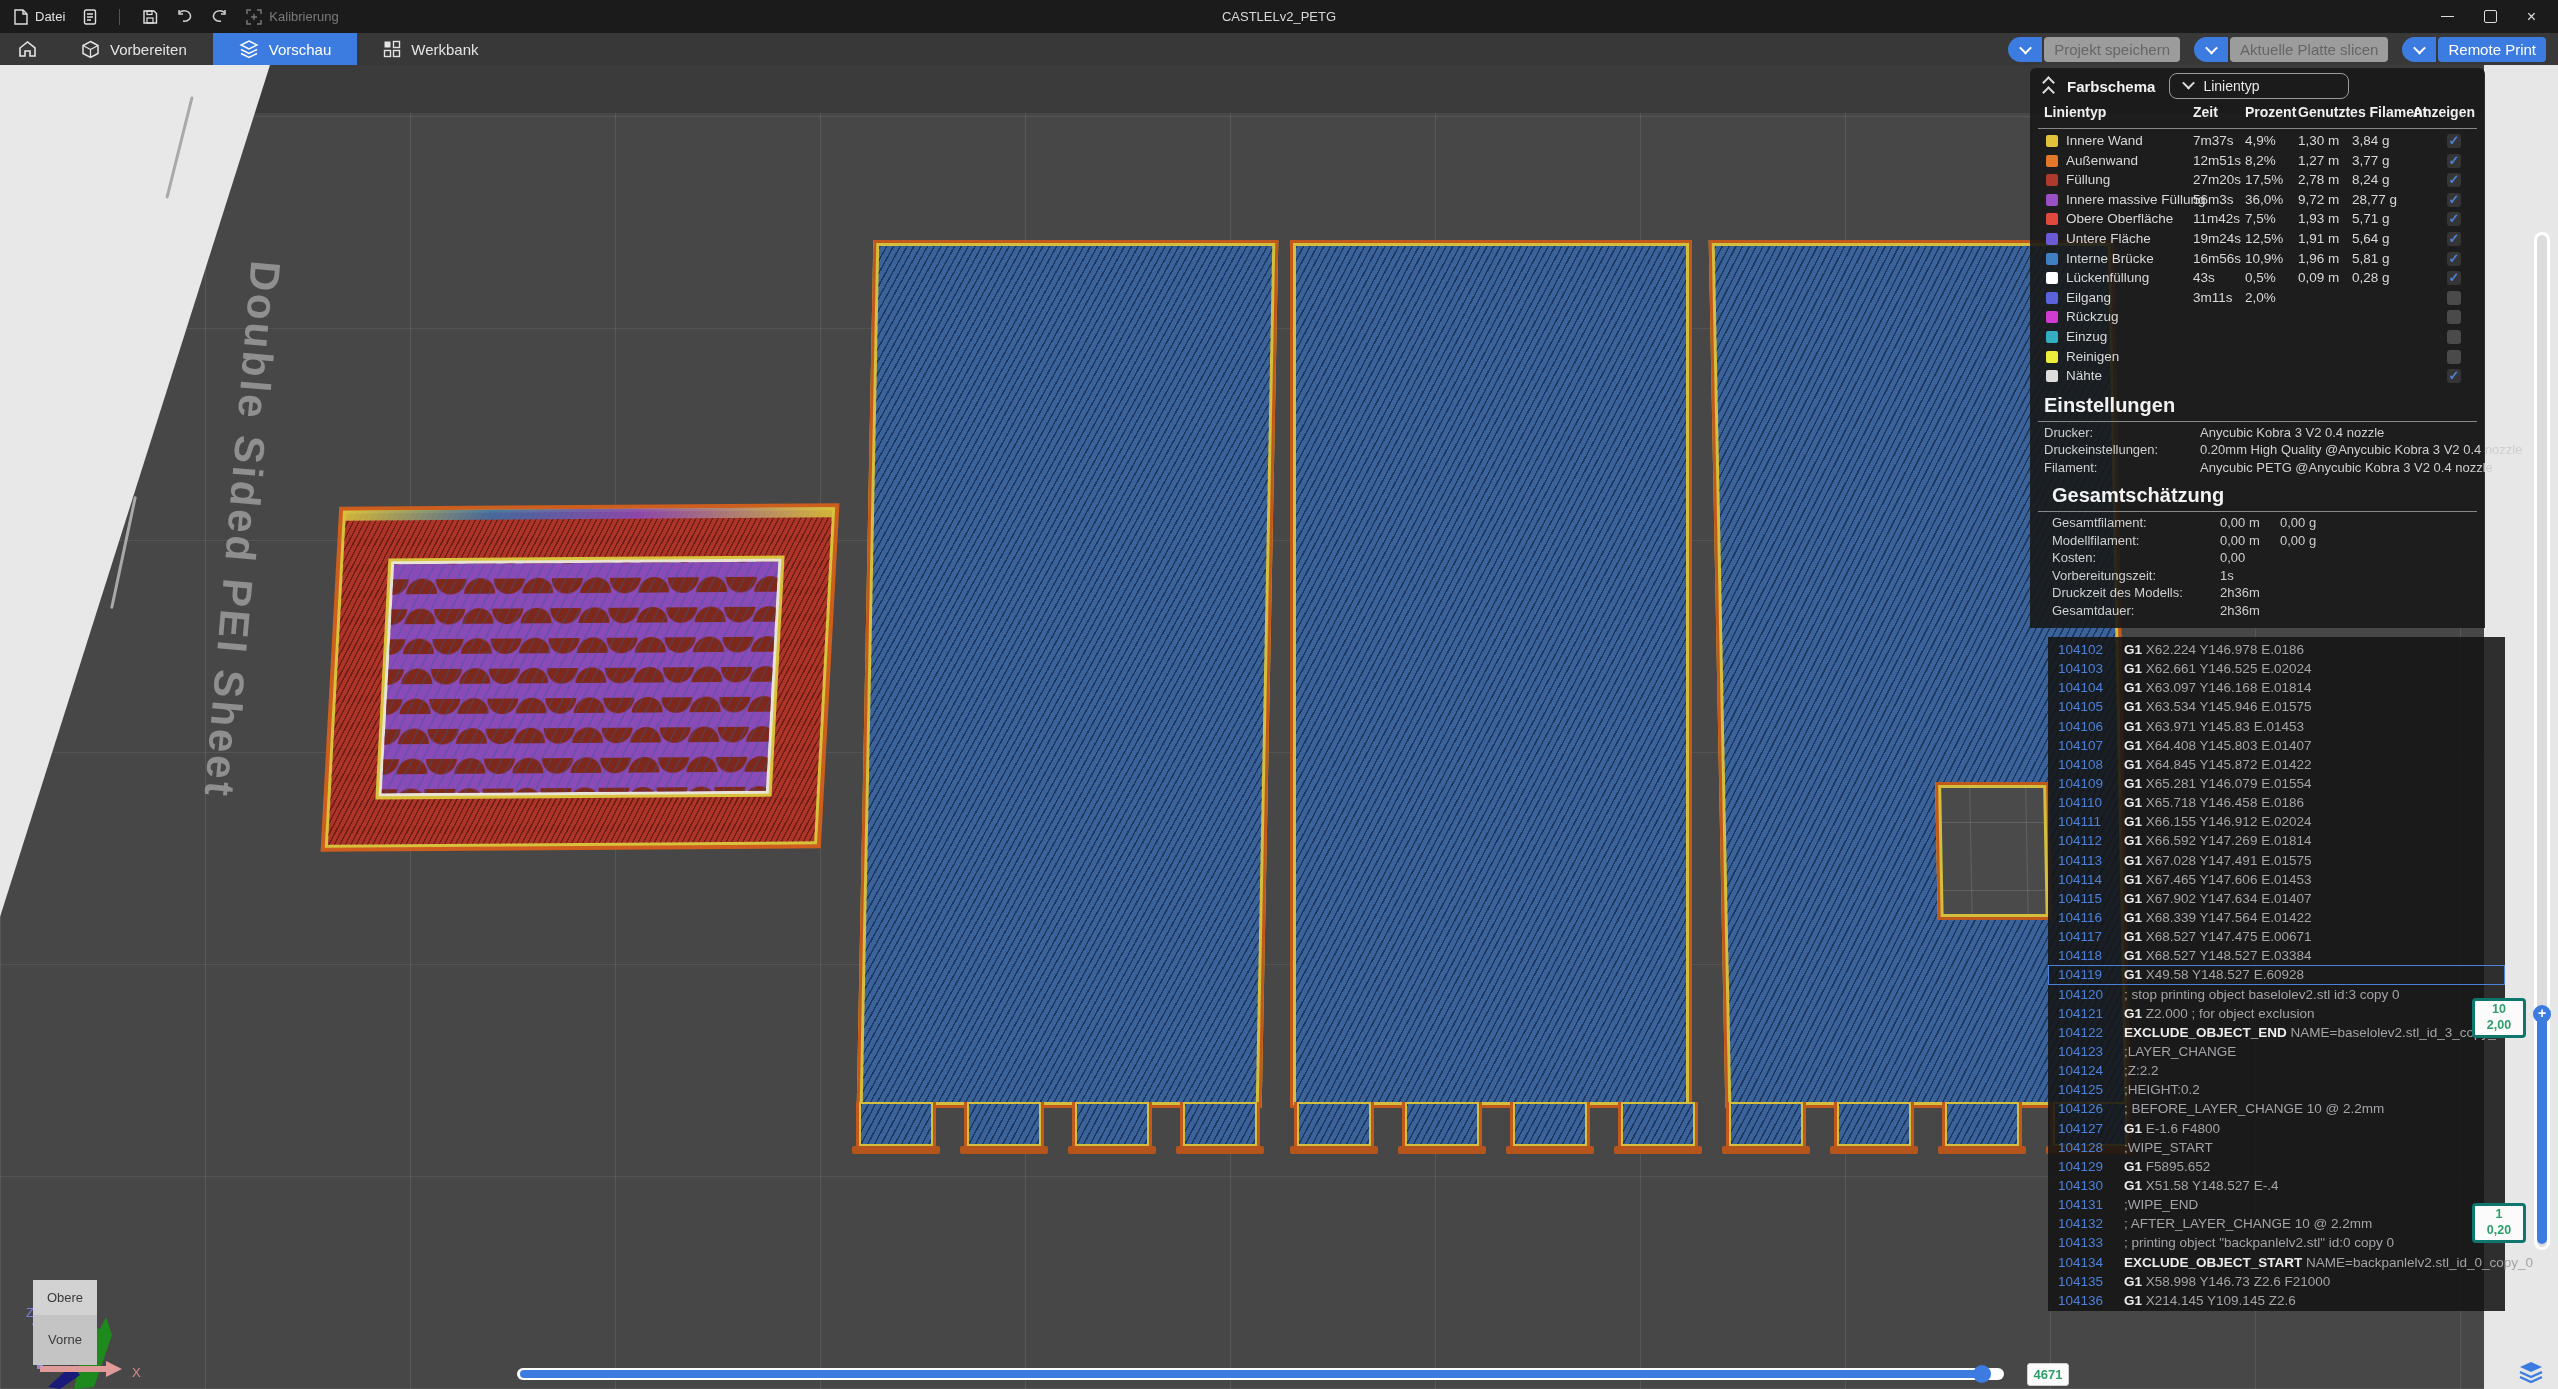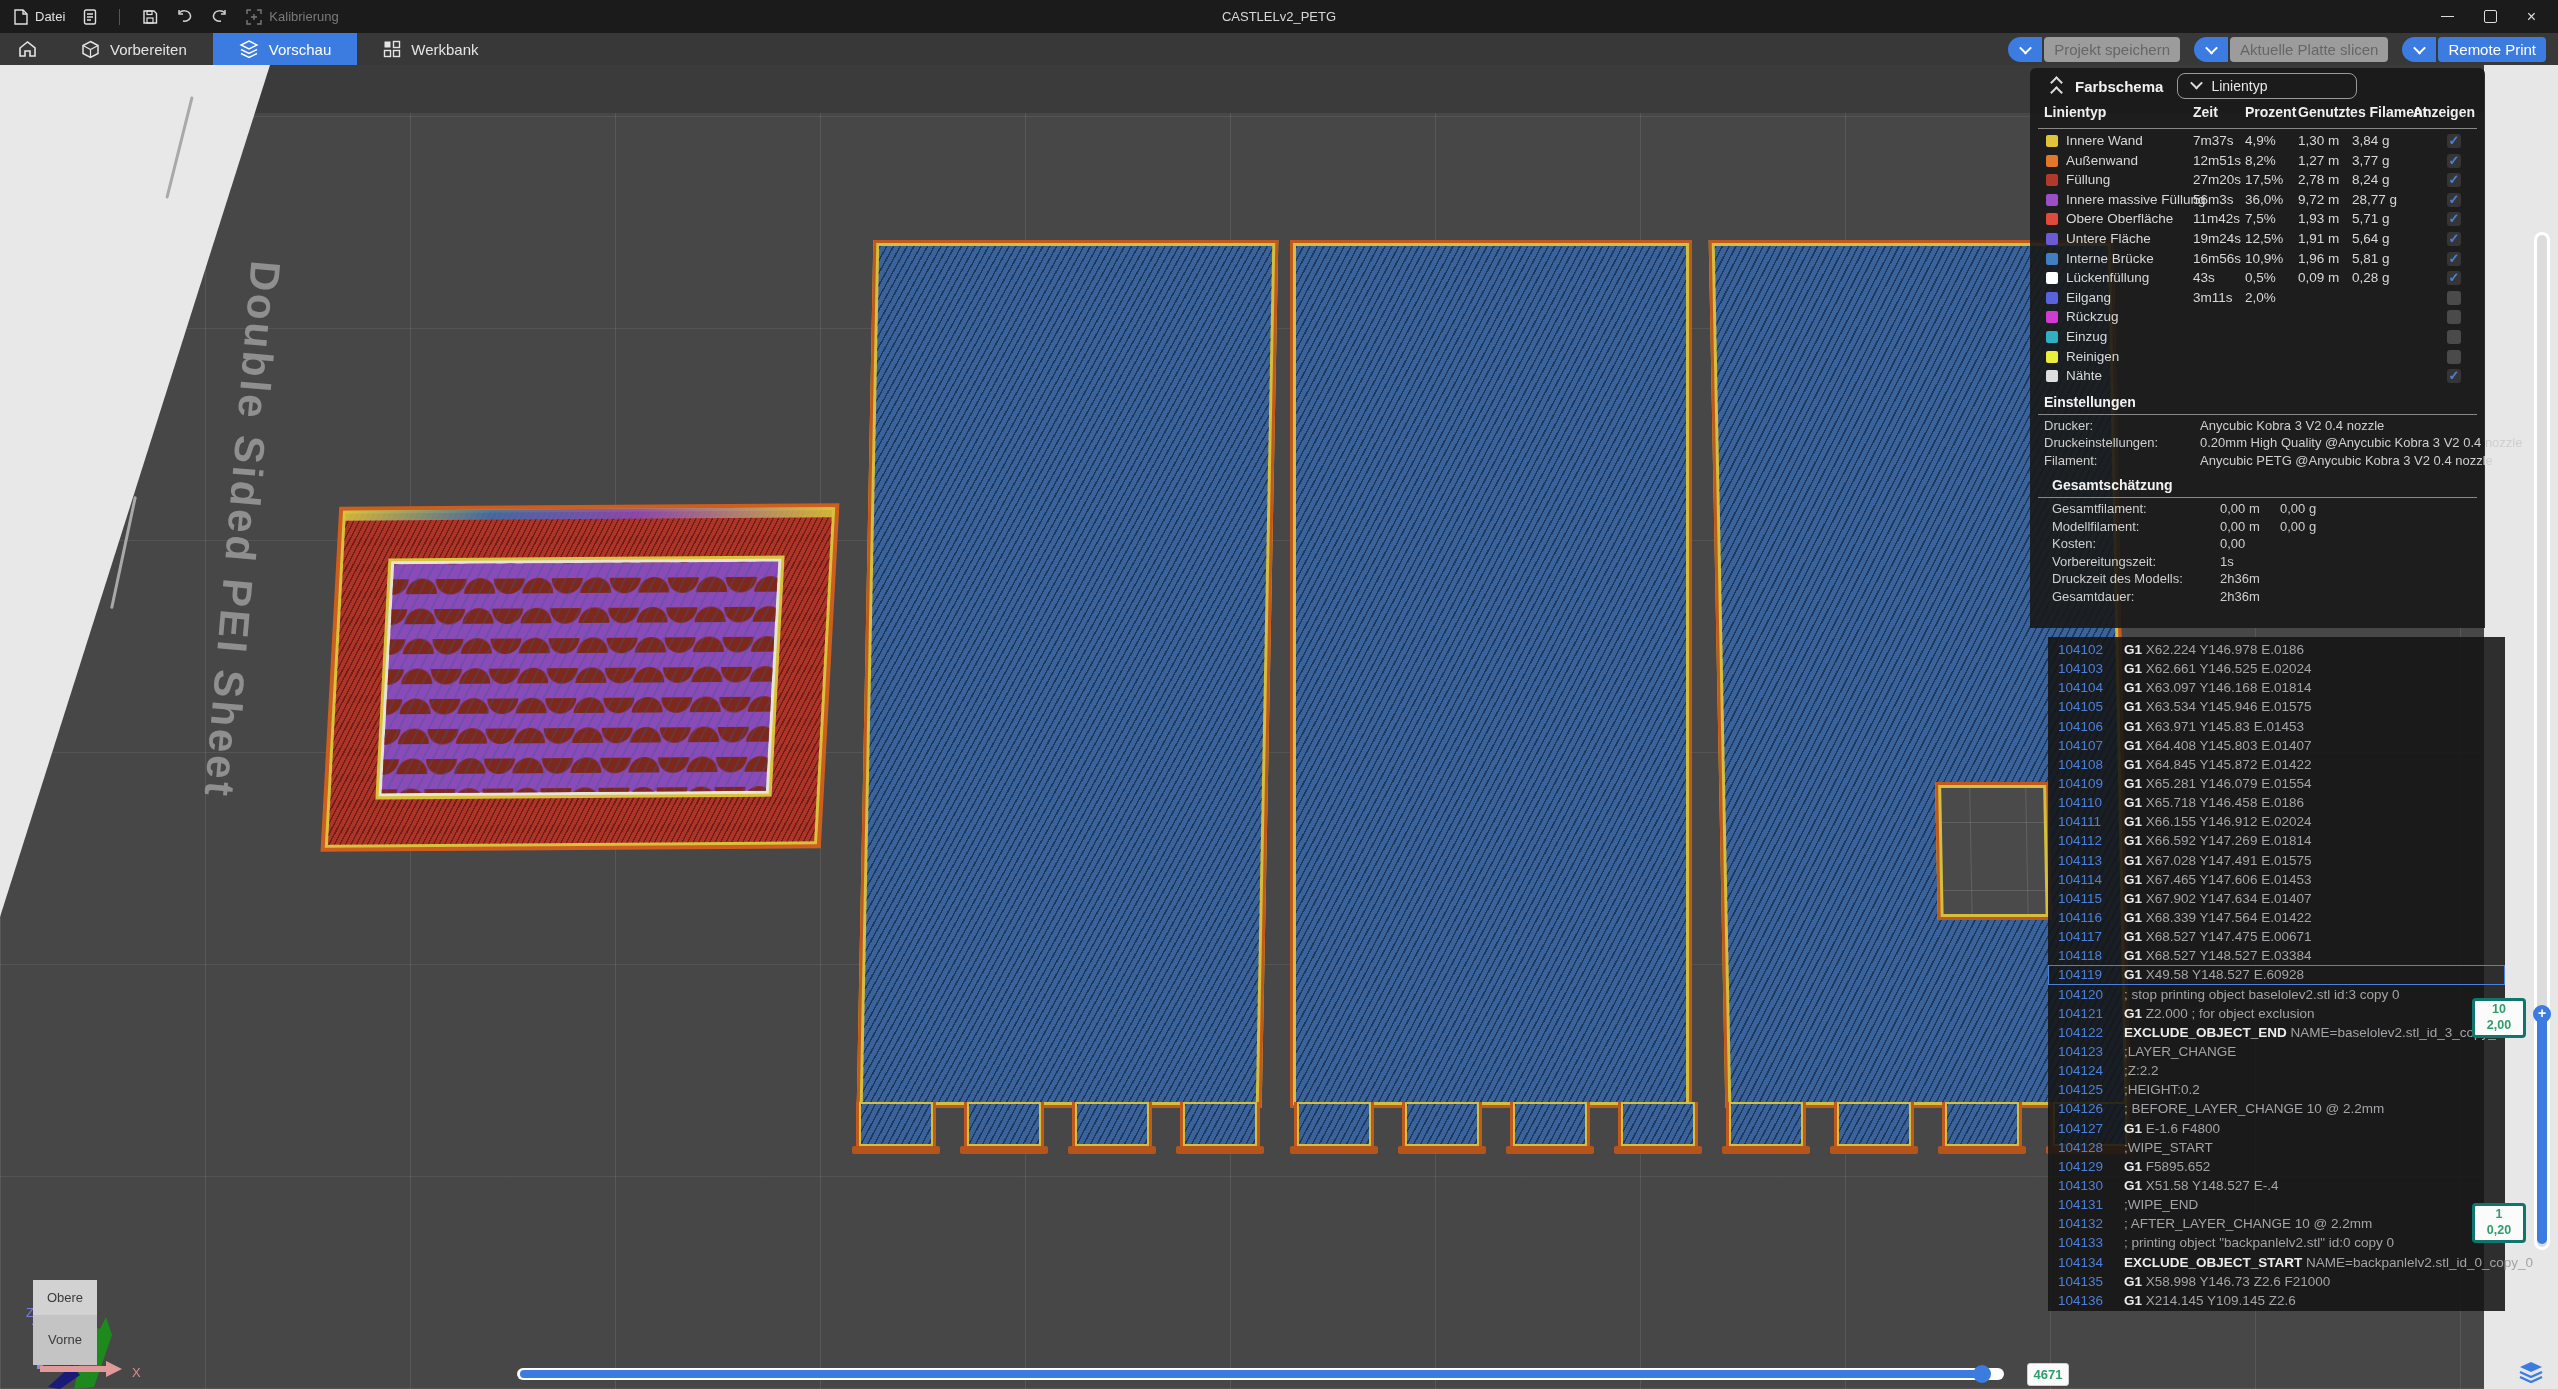--- a/index.html
+++ b/index.html
@@ -62,38 +62,38 @@
   .redplate .r4{position:absolute;inset:55px;background:#e8e3d2;}
   .redplate .r5{position:absolute;inset:58px;background:#8a4ab8;
     background-image:
       repeating-linear-gradient(115deg, rgba(50,90,150,0.30) 0 2px, transparent 2px 9px),
       radial-gradient(circle at 50% 100%, #7e281b 0 15px, transparent 16px),
       radial-gradient(circle at 50% 0%, #7e281b 0 15px, transparent 16px);
     background-size:auto,58px 30px,58px 30px;background-position:0 0,0 0,29px 15px;}
   .redplate .topedge{position:absolute;left:6px;right:6px;top:4px;height:10px;background:linear-gradient(90deg,#d8c23c,#3d6fa8 30%,#8a4ab8 60%,#d8c23c);opacity:.9;}
   
   .legend{position:absolute;left:2030px;top:3px;width:455px;height:560px;background:rgba(24,24,24,.90);border-radius:6px 6px 0 0;color:#d8d8d8;font-size:13.5px;}
-  .lg-head{display:flex;align-items:center;height:32px;padding:2px 10px 0 22px;gap:14px;}
+  .lg-head{display:flex;align-items:center;height:32px;padding:2px 10px 0 14px;gap:14px;}
   .collapse{display:flex;flex-direction:column;gap:1px;margin-top:2px;}
   .collapse .chev{border-color:#ddd;transform:rotate(-135deg);width:7px;height:7px;}
   .lg-title{font-weight:bold;color:#f2f2f2;font-size:15px;}
   .lg-drop{display:flex;align-items:center;gap:10px;border:1px solid #999;border-radius:8px;height:24px;padding:0 14px;min-width:150px;color:#e8e8e8;font-size:14px;}
   .lg-drop .chev{border-color:#ddd;margin-top:-3px;}
   .lg-cols{position:relative;height:24px;font-weight:bold;color:#f0f0f0;font-size:14px;}
   .lg-cols span{position:absolute;top:2px;white-space:nowrap;}
   .c-name{left:14px;} .c-time{left:163px;} .c-pct{left:215px;} .c-used{left:268px;} .c-show{right:10px;}
   .lg-div{border-top:1px solid #888;margin:2px 8px 2px 8px;}
   .lg-row{position:relative;height:19.6px;line-height:19.6px;}
   .lg-row .sw{position:absolute;left:16px;top:4px;width:12px;height:12px;border-radius:2px;}
   .lg-row .nm{position:absolute;left:36px;white-space:nowrap;}
   .lg-row .t{position:absolute;left:163px;} .lg-row .p{position:absolute;left:215px;}
   .lg-row .m{position:absolute;left:268px;} .lg-row .g{position:absolute;left:322px;}
   .lg-row .cb{position:absolute;right:24px;top:3px;width:14px;height:14px;border-radius:3px;background:#4a4a4a;color:transparent;text-align:center;font-size:13px;line-height:14px;font-weight:bold;}
   .lg-row .cb.on{background:#353535;color:#4c80d9;}
-  .sec-h{font-weight:bold;color:#f2f2f2;font-size:14px;padding:8px 0 2px 14px;}
+  .sec-h{font-weight:bold;color:#f2f2f2;font-size:20px;padding:8px 0 2px 14px;}
   .sec-h.ind{padding-left:22px;}
   .kv{position:relative;height:17.5px;line-height:17.5px;font-size:13px;color:#cfcfcf;}
   .kv .k{position:absolute;left:14px;white-space:nowrap;}
   .kv .v{position:absolute;left:170px;white-space:nowrap;}
   .kv.est .k{left:22px;} .kv.est .v{left:190px;} .kv.est .v2{position:absolute;left:250px;}
   
   .gcode{position:absolute;left:2048px;top:572px;width:457px;height:674px;background:rgba(20,20,20,.88);padding-top:3px;box-sizing:border-box;}
   .gl{position:relative;height:19.15px;line-height:19.15px;font-size:13.5px;white-space:nowrap;}
   .gl .ln{position:absolute;left:10px;width:52px;text-align:left;color:#4c80d9;}
   .gl .cmd{position:absolute;left:76px;color:#ececec;}

